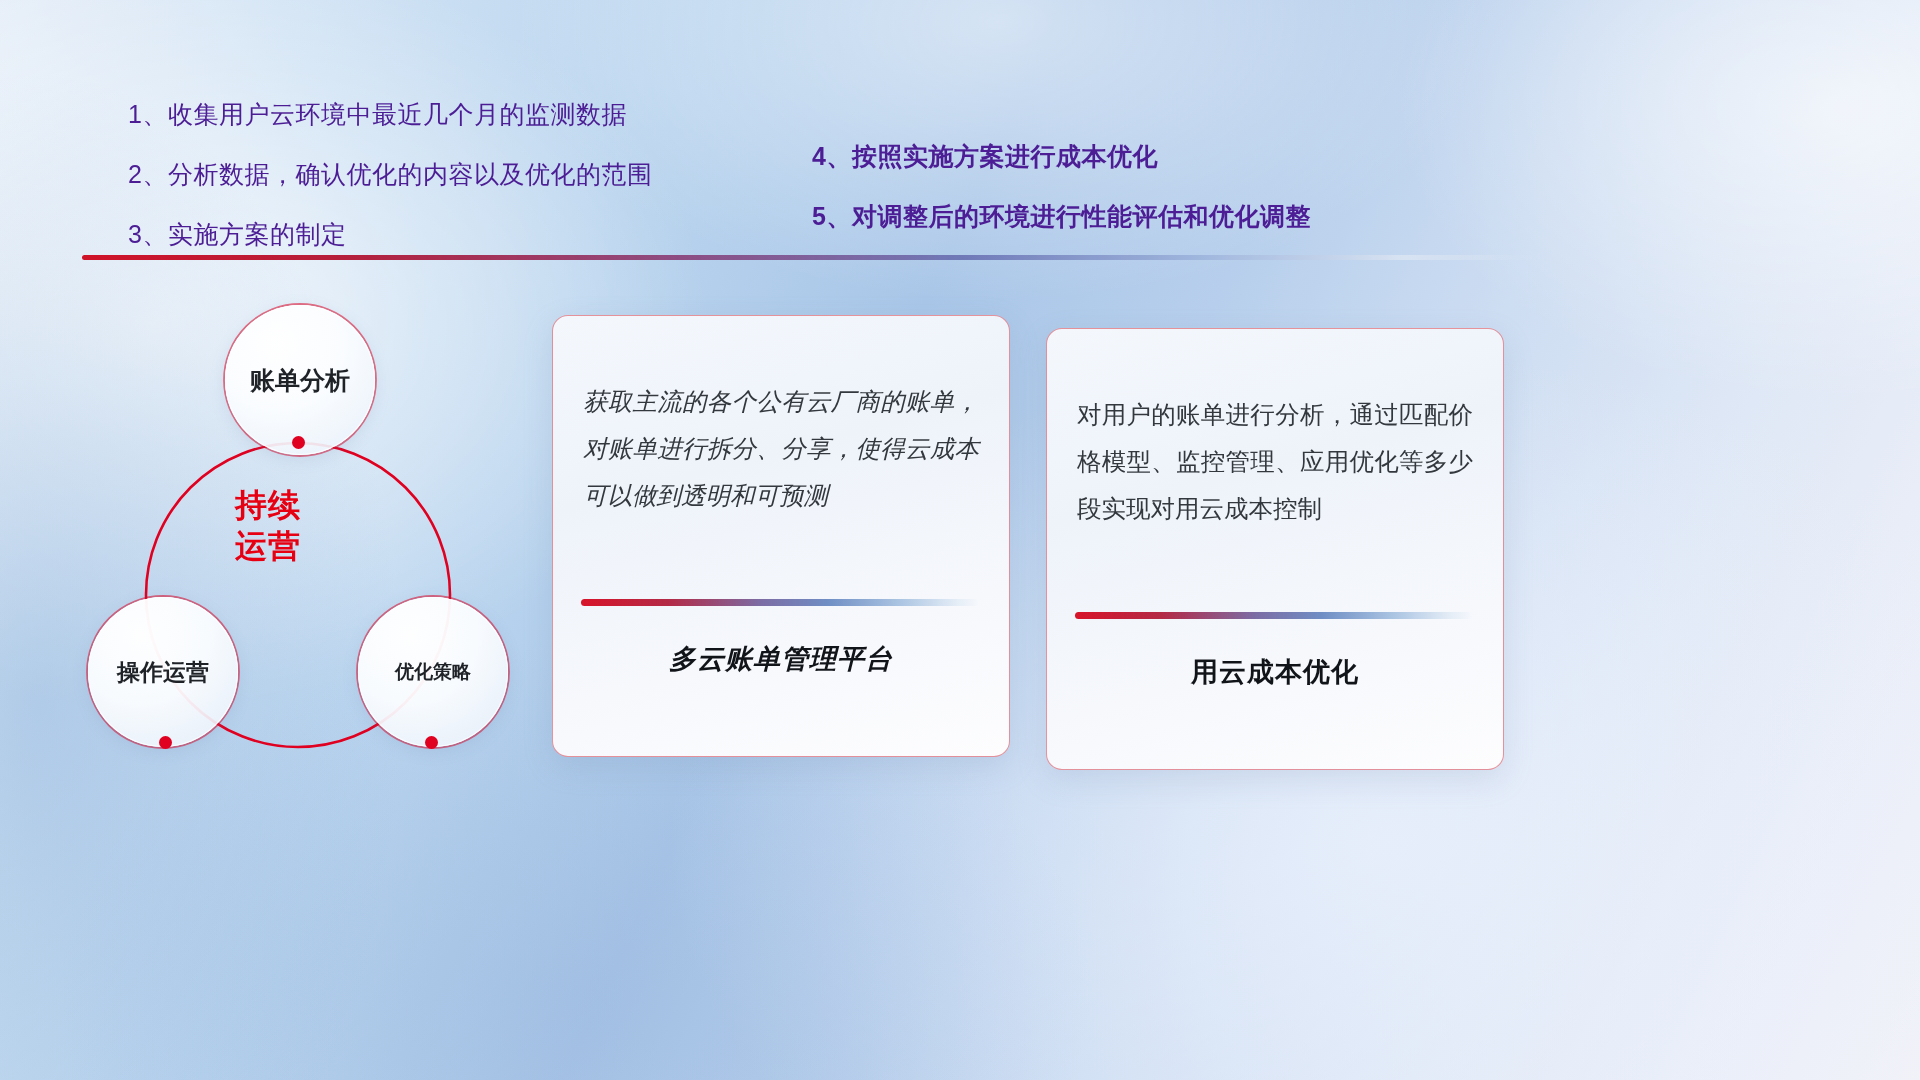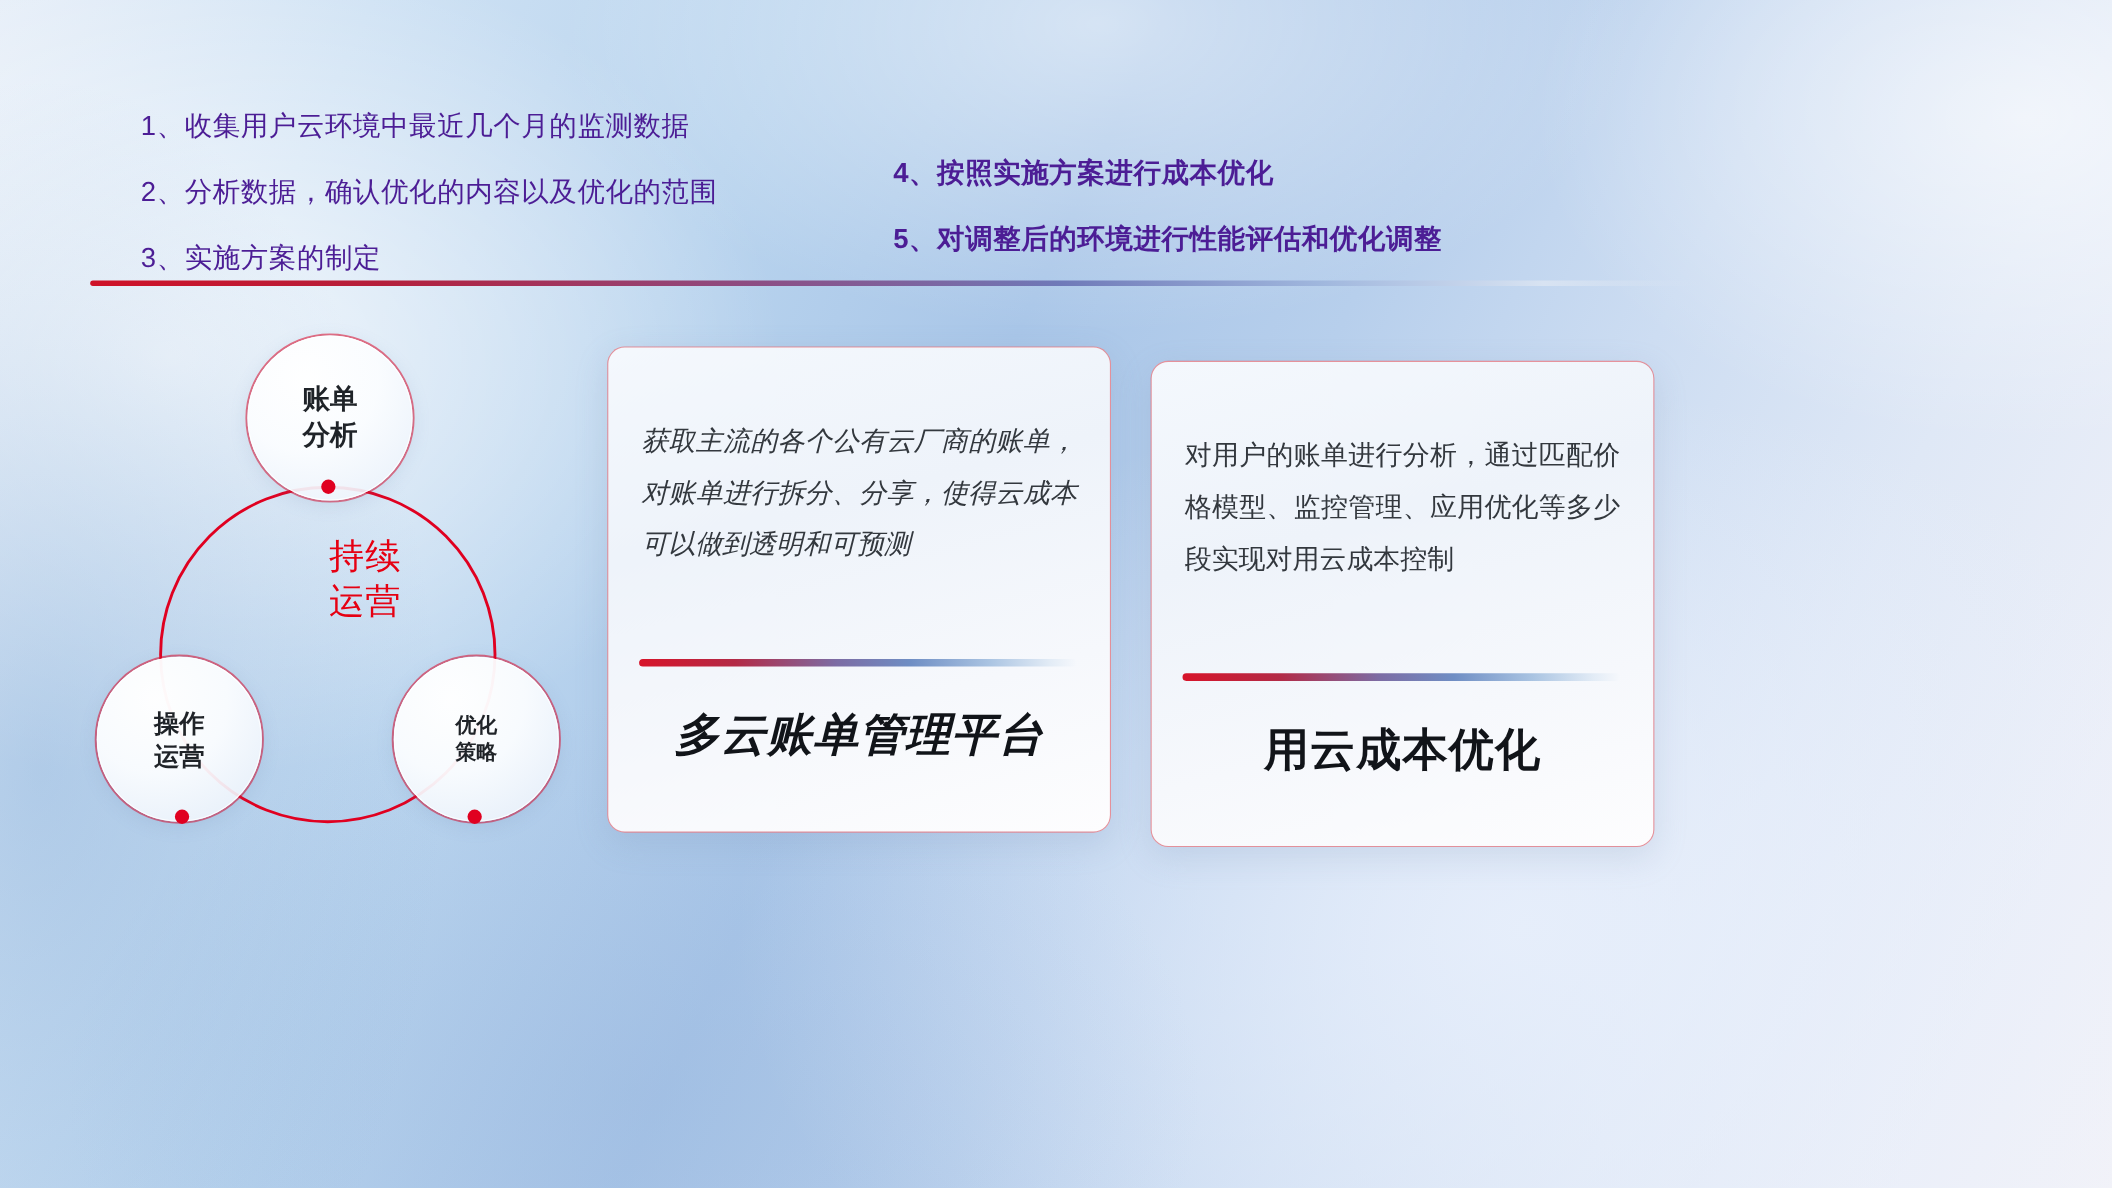--- a/index.html
+++ b/index.html
@@ -61,30 +61,30 @@
   }
 
   
   #venn{position:absolute;left:70px;top:290px;width:470px;height:480px;}
   #venn svg{position:absolute;left:0;top:0;}
   .bubble{
     position:absolute;border-radius:50%;
     background:
       radial-gradient(circle at 35% 26%, rgba(255,255,255,.98) 0%, rgba(251,253,255,.95) 45%, rgba(232,240,250,.88) 100%);
     box-shadow:0 4px 16px rgba(110,140,180,.18), inset 0 0 0 1px rgba(255,255,255,.85);
-    display:flex;flex-direction:column;align-items:center;justify-content:center;
+    display:flex;flex-direction:row;align-items:center;justify-content:center;
     color:#1f2328;font-weight:bold;font-size:25px;line-height:1.32;
     text-align:center;
   }
   #bubble-top{left:155px;top:15px;width:150px;height:150px;}
   #bubble-left{left:18px;top:307px;width:150px;height:150px;font-size:23px;}
   #bubble-right{left:288px;top:307px;width:150px;height:150px;font-size:19px;}
   #center-label{
     position:absolute;left:165px;top:195px;width:130px;
-    text-align:right;color:#e60012;font-weight:normal;
+    text-align:left;color:#e60012;font-weight:bold;
     font-size:32px;line-height:1.28;letter-spacing:1px;
   }
   .dot{position:absolute;width:13px;height:13px;border-radius:50%;background:#e00020;}
   #dot-top{left:222px;top:146px;}
   #dot-left{left:89px;top:446px;}
   #dot-right{left:355px;top:446px;}
 
   
   .card{
     position:absolute;top:315px;width:456px;height:440px;
@@ -100,21 +100,21 @@
     position:absolute;left:30px;right:30px;top:62px;
     color:#33383e;font-size:24.5px;line-height:1.92;
     text-align:justify;text-justify:inter-ideograph;
   }
   .card-rule{
     position:absolute;left:28px;top:283px;width:398px;height:7px;border-radius:4px;
     background:linear-gradient(90deg,#d7142a 0%,#b32a46 22%,#7c6ca4 45%,#6f8ec4 62%,#aac4e2 80%,#e3ecf6 94%,rgba(240,245,252,0) 100%);
   }
   .card-title{
     position:absolute;left:30px;right:30px;top:325px;
-    color:#111419;font-weight:bold;font-size:41px;letter-spacing:1px;
+    color:#111419;font-weight:bold;font-size:27px;letter-spacing:1px;
     text-align:center;white-space:nowrap;
   }
 </style>
 </head>
 <body>
 
 <div id="bg">
   <div class="bg-layer bg-base"></div>
   <div class="bg-layer bg-soft1"></div>
   <div class="bg-layer bg-soft2"></div>

